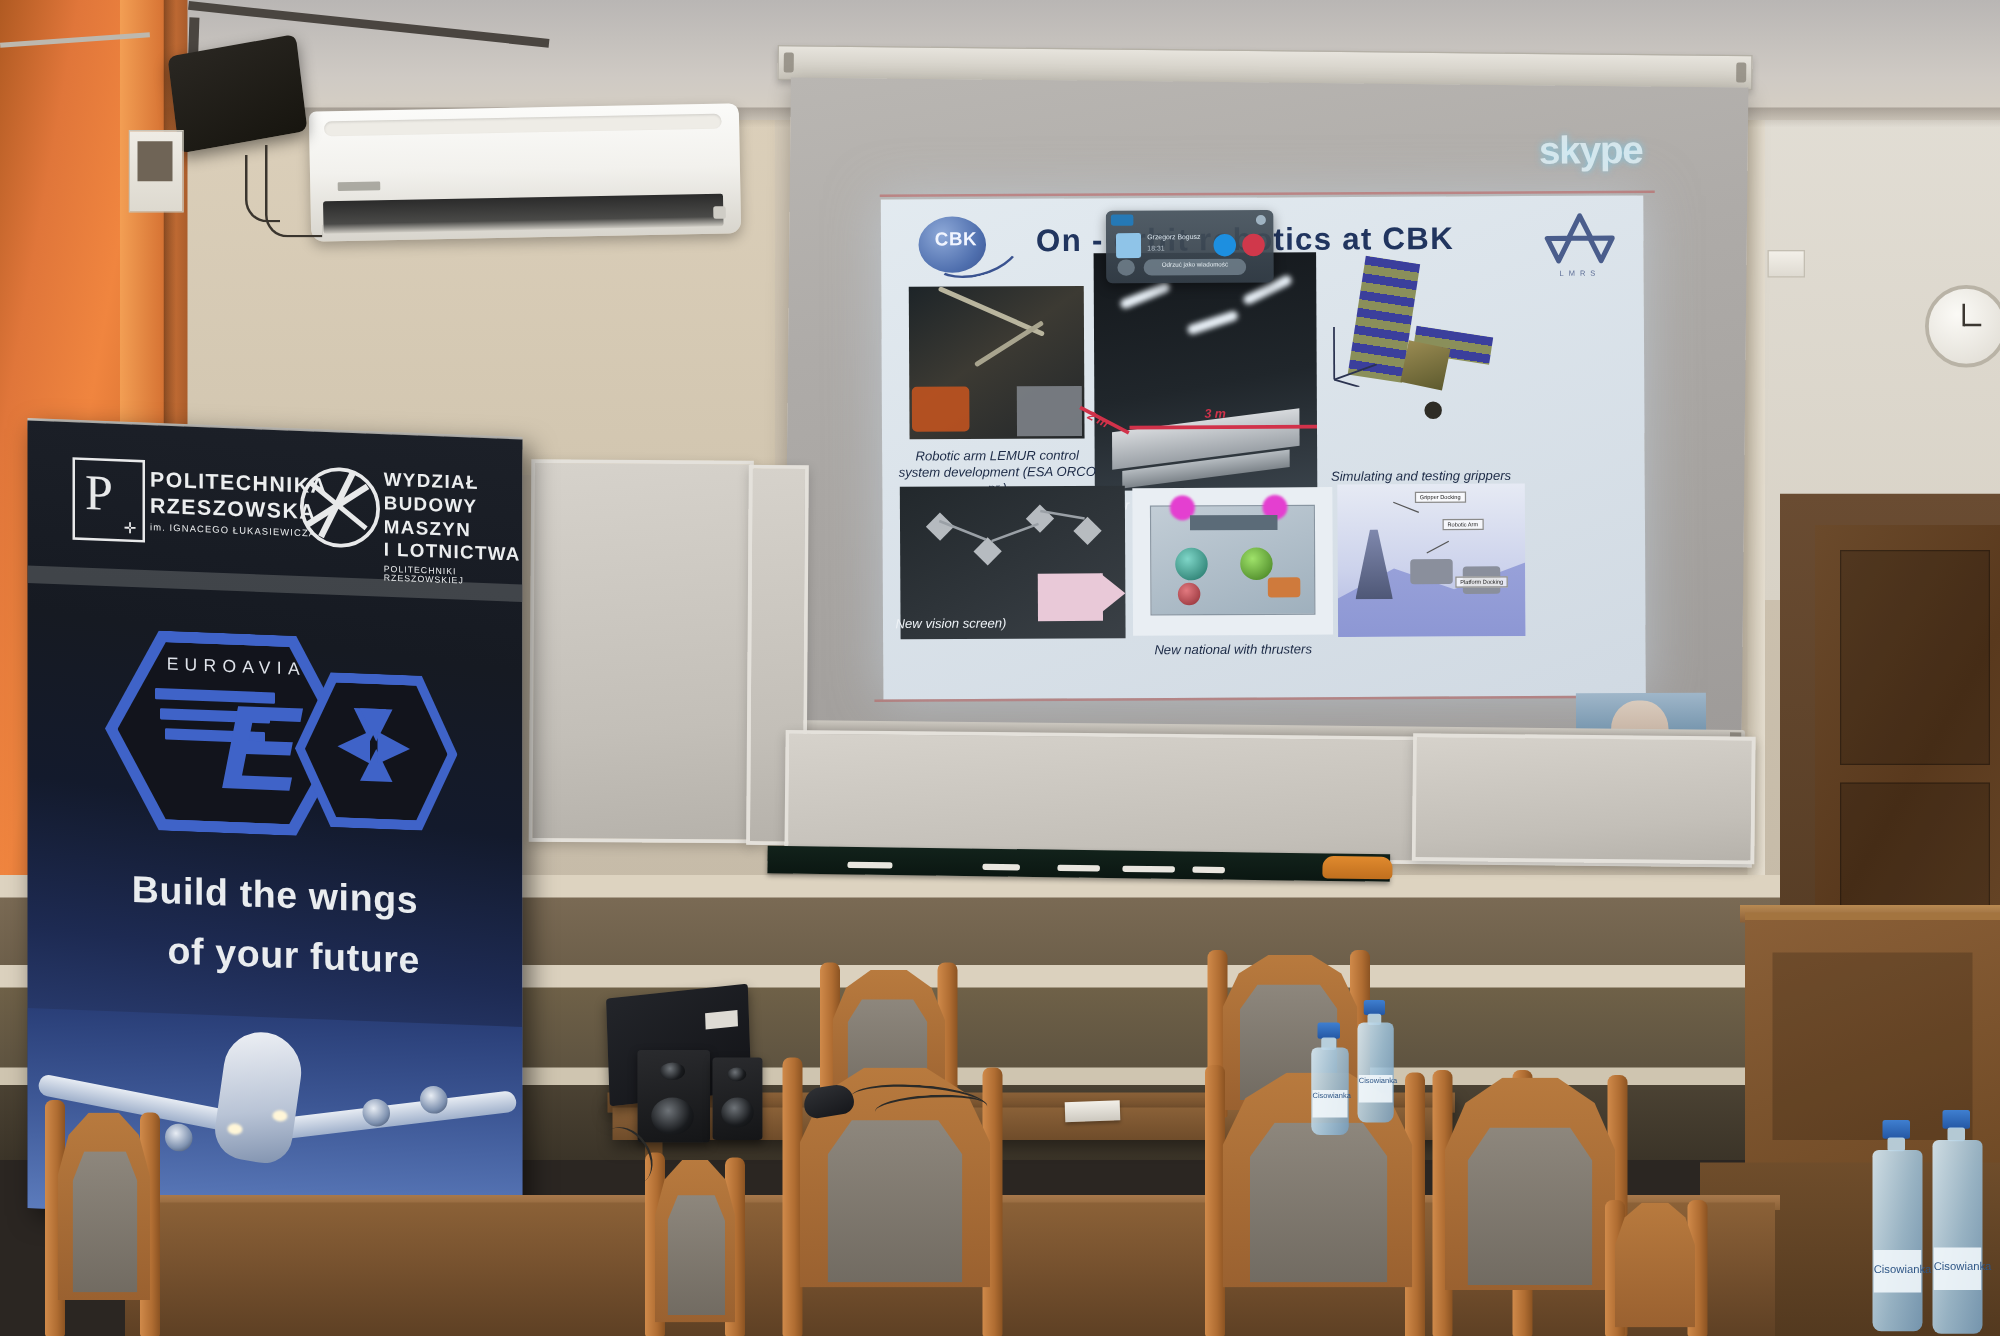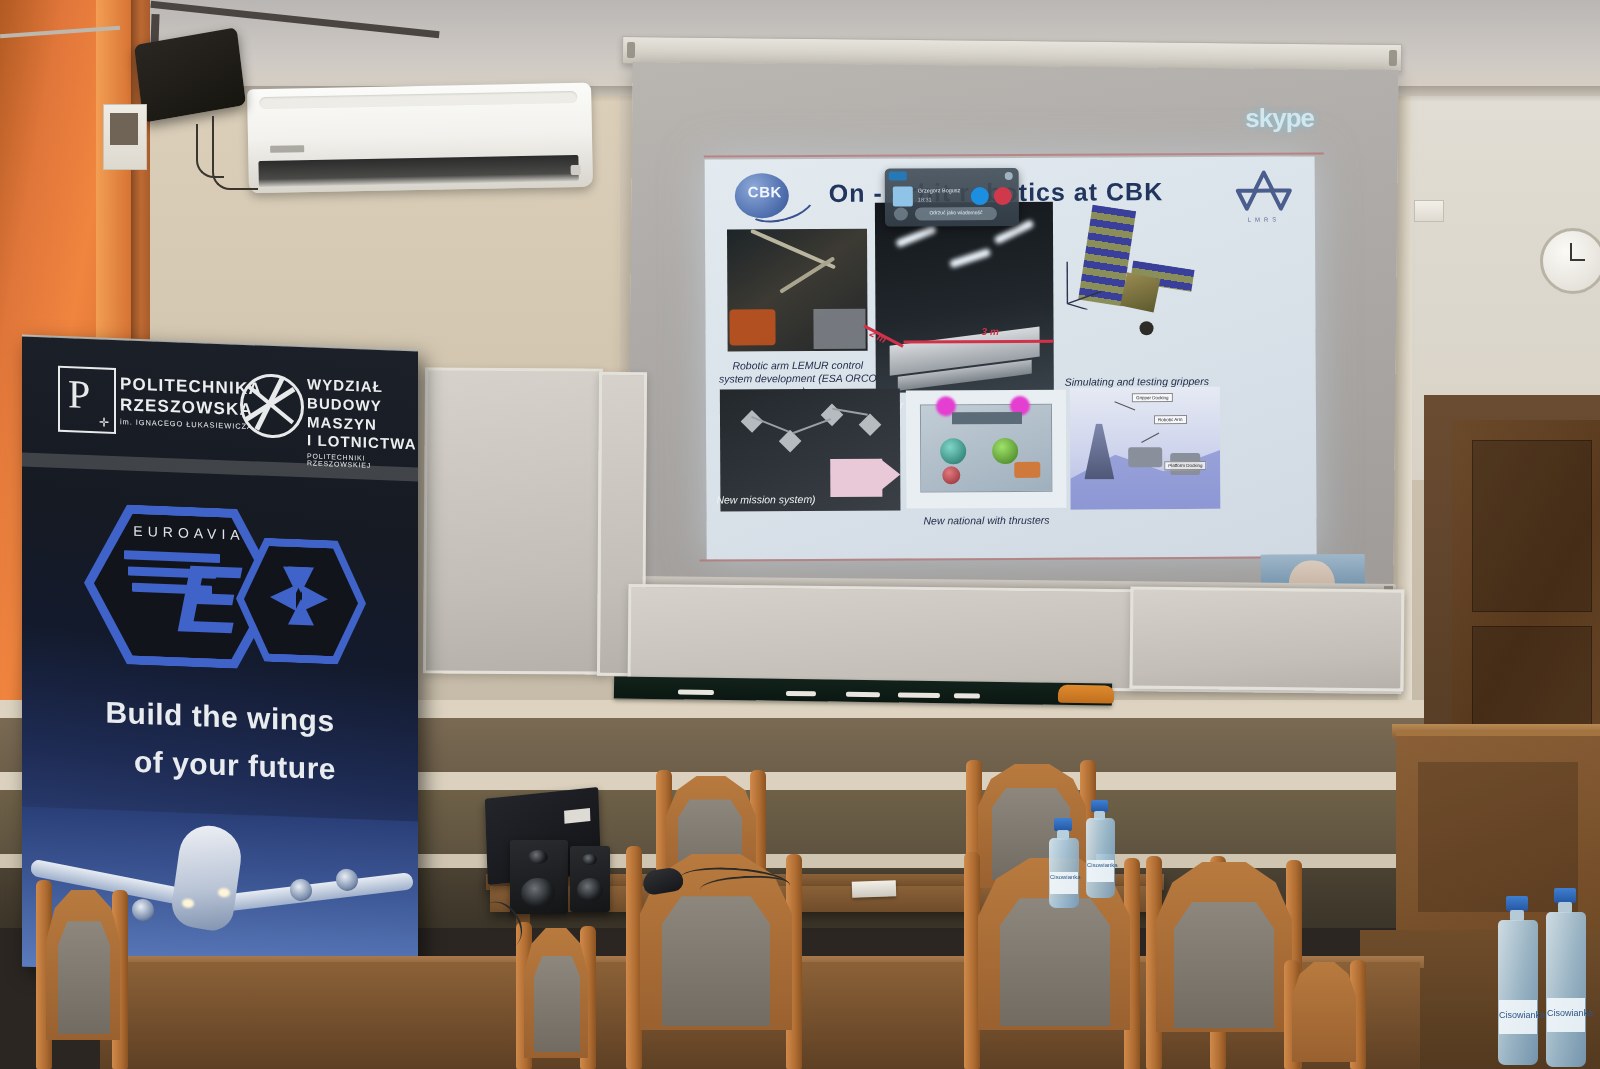--- a/index.html
+++ b/index.html
@@ -70,21 +70,21 @@
     background:linear-gradient(180deg,#cbc7bf,#a5a099);transform:rotate(0.6deg);border-radius:2px;}
   .screen-bb-end{position:absolute;top:2px;width:9px;height:9px;background:#8d887f;}
 
   
   .proj-light{position:absolute;left:76px;top:92px;width:610px;height:400px;
     background:linear-gradient(160deg,rgba(228,236,242,.97),rgba(212,222,232,.93));
     transform:rotate(-0.9deg);box-shadow:0 0 42px rgba(200,215,230,.55);}
   .proj-redline-top{position:absolute;left:72px;top:88px;width:620px;height:2px;background:rgba(190,70,70,.45);transform:rotate(-0.9deg);}
   .proj-redline-bot{position:absolute;left:72px;top:492px;width:620px;height:2px;background:rgba(190,70,70,.40);transform:rotate(-0.9deg);}
 
-  .skype-wm{position:absolute;right:84px;top:34px;font-size:26px;font-weight:bold;
+  .skype-wm{position:absolute;right:84px;top:34px;font-size:31px;font-weight:bold;
     color:rgba(235,248,252,.72);letter-spacing:-1px;text-shadow:0 0 6px rgba(120,200,230,.85);
     transform:rotate(-1deg);}
 
   
   .slide{position:absolute;left:80px;top:96px;width:600px;height:390px;transform:rotate(-0.9deg);}
   .slide-title{position:absolute;left:120px;top:16px;font-size:25px;font-weight:bold;
     color:#21355f;letter-spacing:1px;white-space:nowrap;}
   .cbk-logo{position:absolute;left:26px;top:6px;width:62px;height:50px;}
   .cbk-ball{position:absolute;left:0;top:4px;width:54px;height:45px;border-radius:50%;
     background:radial-gradient(circle at 35% 32%,#8ea9d8,#4f6fae 65%,#3a5390);}
@@ -362,21 +362,21 @@
       <div class="ph img-air">
         <div class="air-glow" style="left:20px;top:30px;transform:rotate(-22deg);"></div>
         <div class="air-glow" style="left:74px;top:52px;transform:rotate(-18deg);"></div>
         <div class="air-glow" style="left:118px;top:26px;transform:rotate(-26deg);"></div>
         <div class="air-table"></div>
         <div class="air-table2"></div>
       </div>
       <div class="arrow-red" style="left:152px;top:172px;width:44px;transform:rotate(28deg);"></div>
       <div class="arrow-lbl" style="left:160px;top:168px;transform:rotate(28deg);">2 m</div>
       <div class="arrow-red" style="left:194px;top:178px;width:150px;"></div>
-      <div class="arrow-lbl" style="left:272px;top:164px;">3 m</div>
+      <div class="arrow-lbl" style="left:254px;top:164px;">3 m</div>
 
       <div class="img-sat" style="position:absolute;">
         <div class="sat-panel" style="left:24px;top:4px;width:44px;height:96px;transform:rotate(9deg);"></div>
         <div class="sat-panel" style="left:70px;top:62px;width:62px;height:22px;transform:rotate(9deg);"></div>
         <div style="position:absolute;left:62px;top:72px;width:34px;height:34px;background:linear-gradient(150deg,#9a8b52,#5d5a2e);transform:rotate(12deg);"></div>
         <div style="position:absolute;left:78px;top:118px;width:14px;height:14px;border-radius:50%;background:#2e2c26;"></div>
         <svg style="position:absolute;left:0;top:52px;" width="44" height="54">
           <line x1="6" y1="48" x2="6" y2="6" stroke="#2b3350" stroke-width="1.4"></line>
           <line x1="6" y1="48" x2="40" y2="36" stroke="#2b3350" stroke-width="1.4"></line>
           <line x1="6" y1="48" x2="26" y2="54" stroke="#2b3350" stroke-width="1.4"></line>
@@ -392,21 +392,21 @@
         <div class="vis-node" style="left:24px;top:24px;"></div>
         <div class="vis-node" style="left:62px;top:44px;"></div>
         <div class="vis-node" style="left:104px;top:18px;"></div>
         <div class="vis-node" style="left:142px;top:28px;"></div>
         <div class="vis-link" style="left:30px;top:34px;width:40px;transform:rotate(22deg);"></div>
         <div class="vis-link" style="left:72px;top:36px;width:40px;transform:rotate(-20deg);"></div>
         <div class="vis-link" style="left:112px;top:22px;width:36px;transform:rotate(10deg);"></div>
         <div class="vis-pink"></div>
         <div class="vis-pink-tri"></div>
       </div>
-      <div class="cap cap-light" style="left:6px;top:330px;width:140px;text-align:left;">New mission system)</div>
+      <div class="cap cap-light" style="left:6px;top:330px;width:140px;text-align:left;">New vision screen)</div>
 
       <div class="img-plat" style="position:absolute;">
         <div class="plat-body"></div>
         <div class="plat-mag" style="left:30px;top:6px;"></div>
         <div class="plat-mag" style="left:104px;top:6px;"></div>
         <div class="plat-circ" style="left:34px;top:48px;background:radial-gradient(circle at 38% 34%,#7fd6c8,#1d6f62);"></div>
         <div class="plat-circ" style="left:86px;top:48px;background:radial-gradient(circle at 38% 34%,#9fe26a,#3f7a1d);"></div>
         <div class="plat-circ" style="left:36px;top:76px;width:18px;height:18px;background:radial-gradient(circle at 38% 34%,#e2797f,#8d2c33);"></div>
         <div style="position:absolute;left:108px;top:72px;width:26px;height:16px;background:#cf7a3c;border-radius:3px;"></div>
         <div style="position:absolute;left:46px;top:22px;width:70px;height:12px;background:#5b6b78;"></div>

